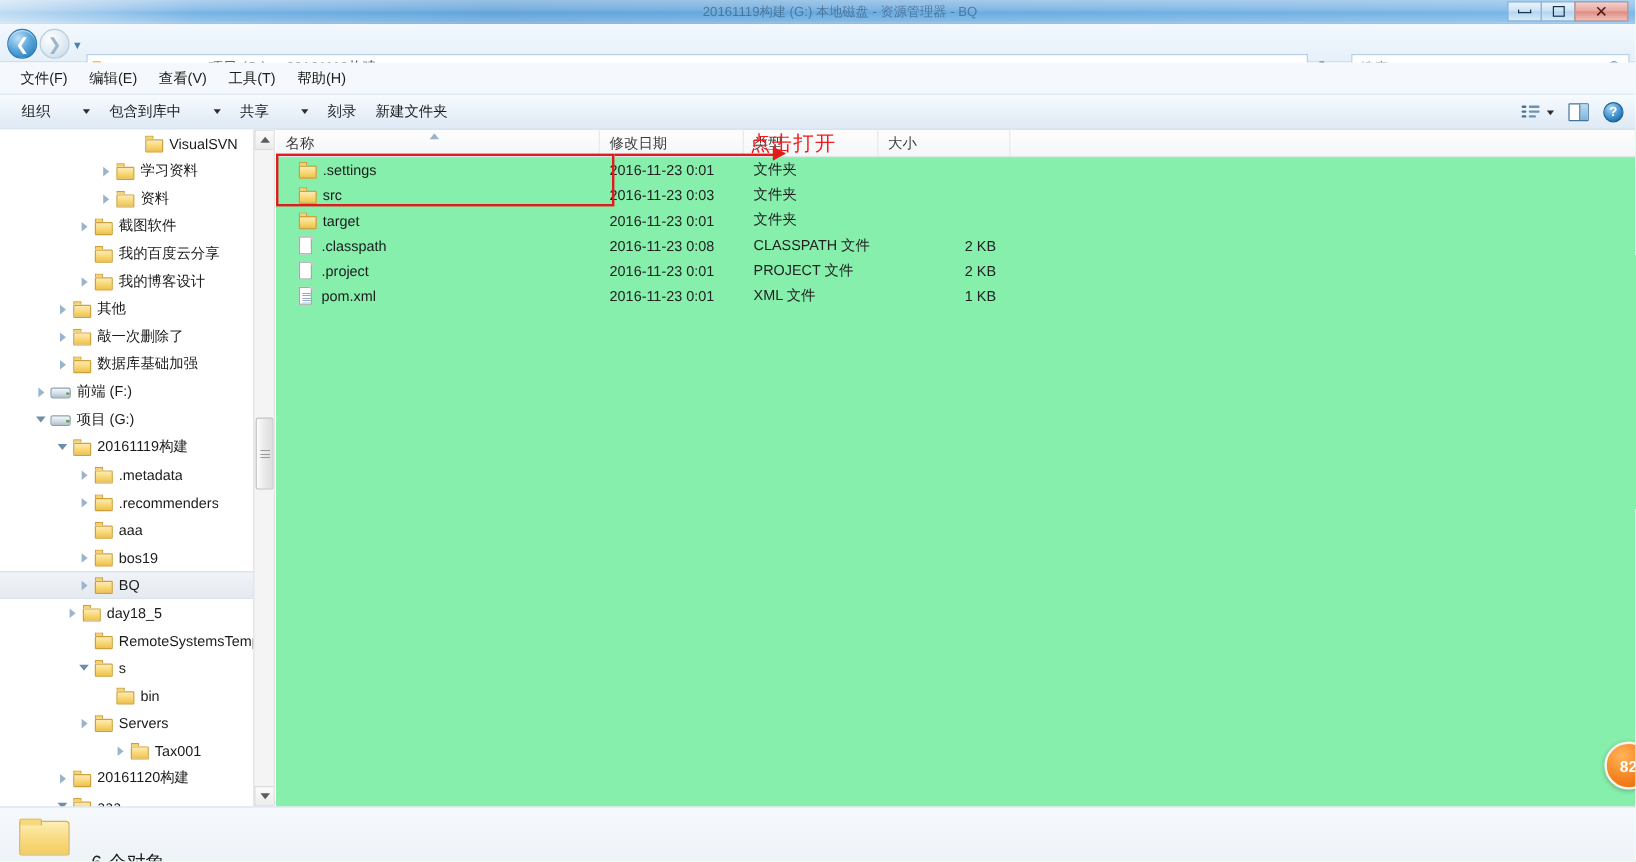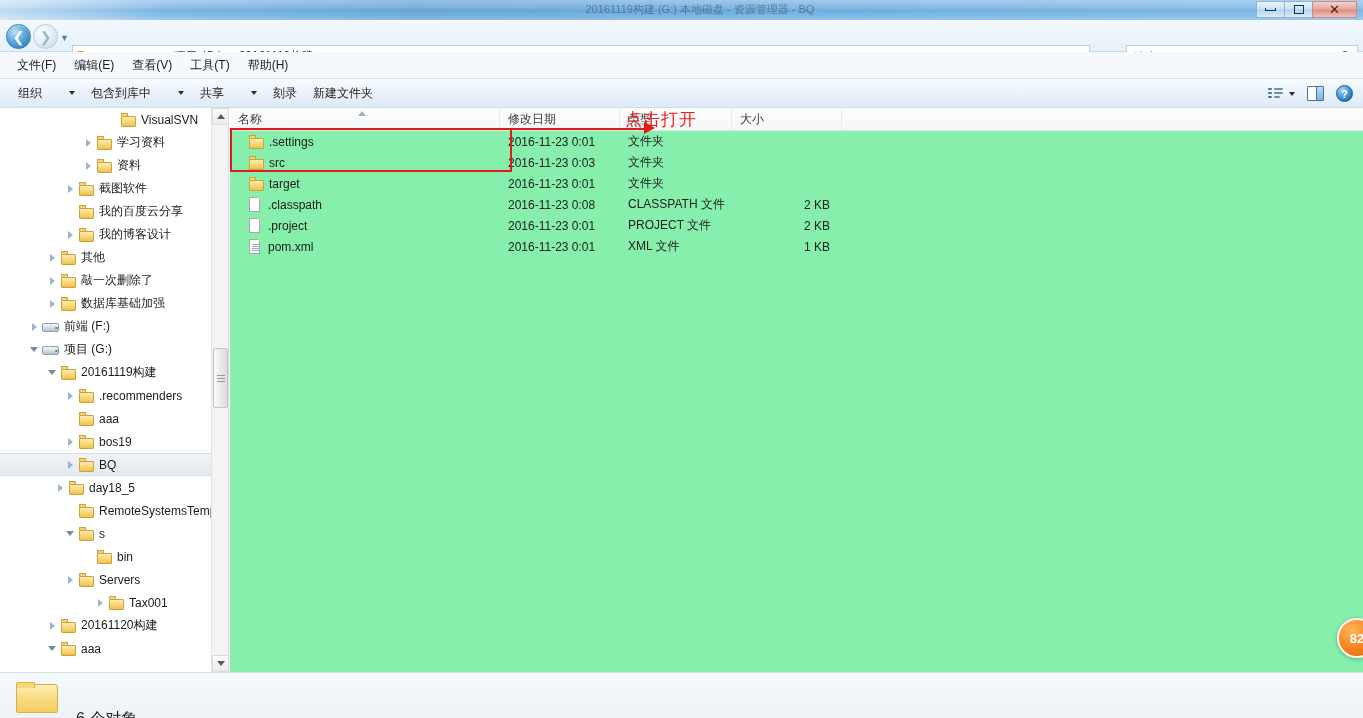--- a/index.html
+++ b/index.html
@@ -739,20 +739,30 @@
           <span class="tree-label">20161119构建</span>
         </div>
         <div class="tree-row" style="padding-left: 62px;">
           <div class="tw">
             <span></span>
           </div>
           <div class="ficon">
             <div class="fb"></div>
             <div class="ft"></div>
           </div>
+          <span class="tree-label">.metadata</span>
+        </div>
+        <div class="tree-row" style="padding-left: 62px;">
+          <div class="tw">
+            <span></span>
+          </div>
+          <div class="ficon">
+            <div class="fb"></div>
+            <div class="ft"></div>
+          </div>
           <span class="tree-label">.recommenders</span>
         </div>
         <div class="tree-row" style="padding-left: 62px;">
           <div class="tw"></div>
           <div class="ficon">
             <div class="fb"></div>
             <div class="ft"></div>
           </div>
           <span class="tree-label">aaa</span>
         </div>

